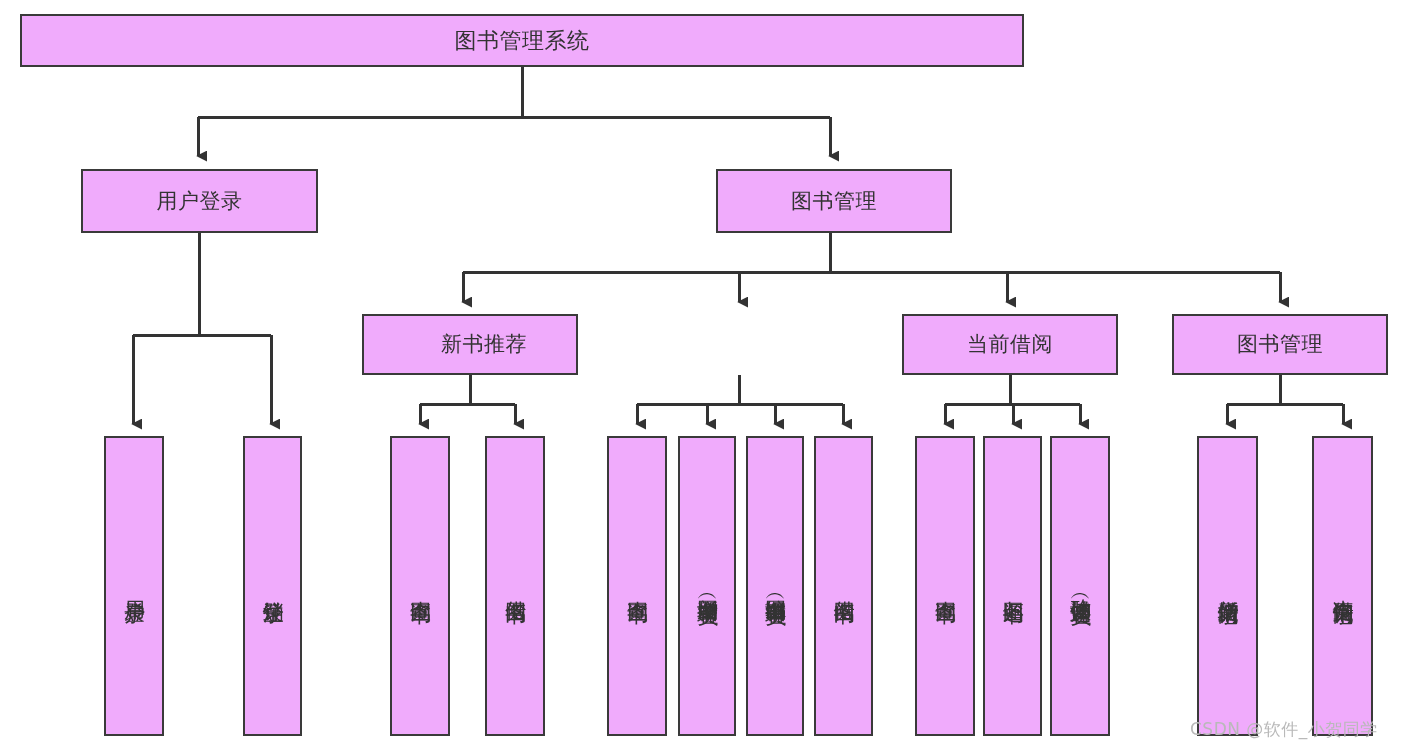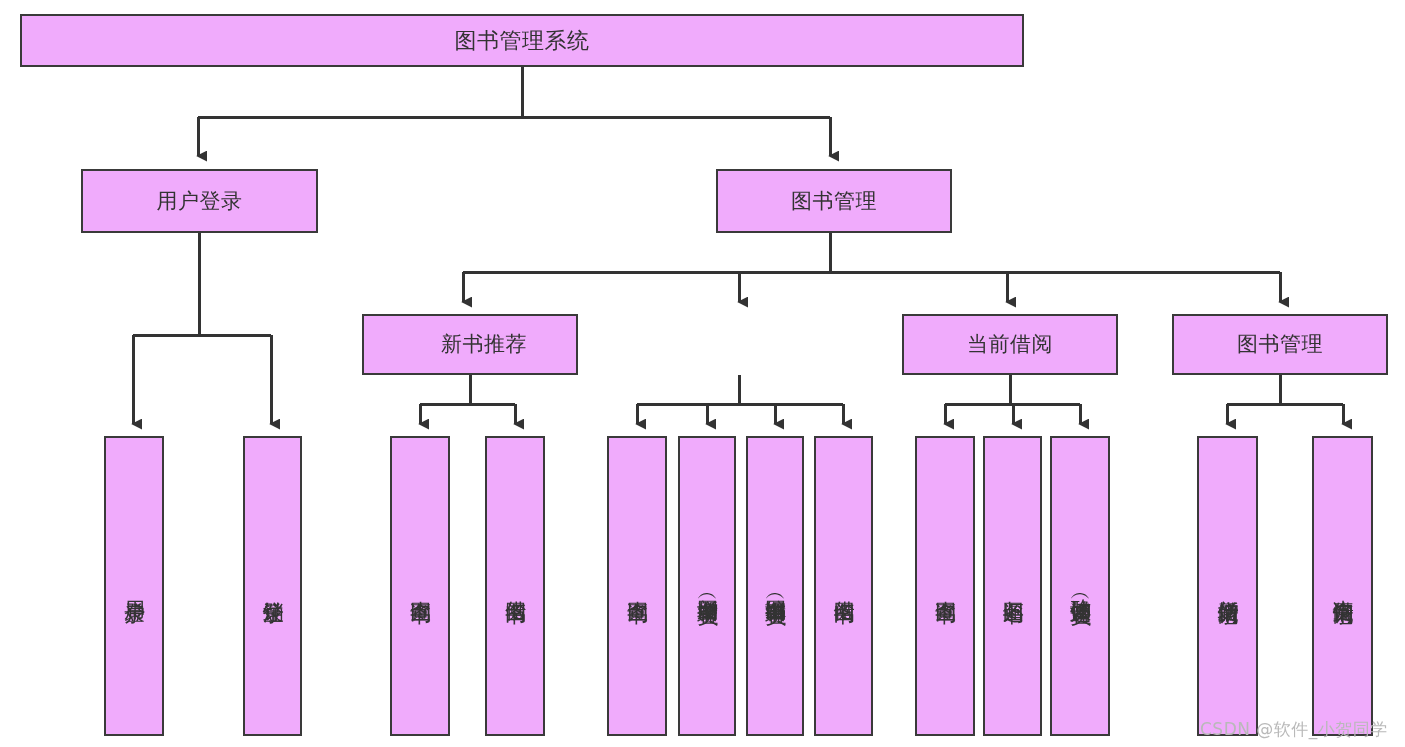--- a/index.html
+++ b/index.html
@@ -171,15 +171,15 @@
   <div class="node leaf" style="left:1050px;top:436px;width:60px;height:300px;">
     <span class="label">确认归还（管理员）</span>
   </div>
   <div class="node leaf" style="left:1197px;top:436px;width:61px;height:300px;">
     <span class="label">新增借阅记录</span>
   </div>
   <div class="node leaf" style="left:1312px;top:436px;width:61px;height:300px;">
     <span class="label">查询借阅记录</span>
   </div>
 
-  <div class="watermark" style="left:1190px;top:718px;margin-left:10px;">CSDN @软件_小贺同学</div>
+  <div class="watermark" style="left:1190px;top:718px;">CSDN @软件_小贺同学</div>
 
 </div>
 
 </body></html>

